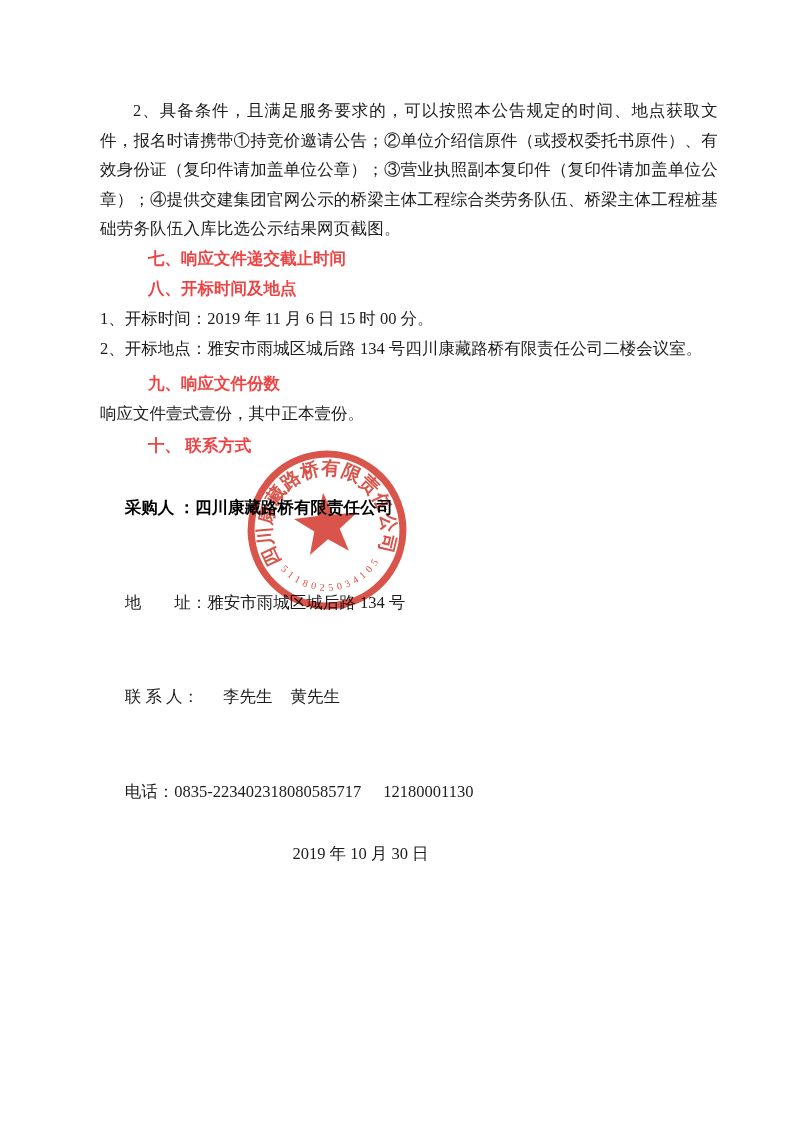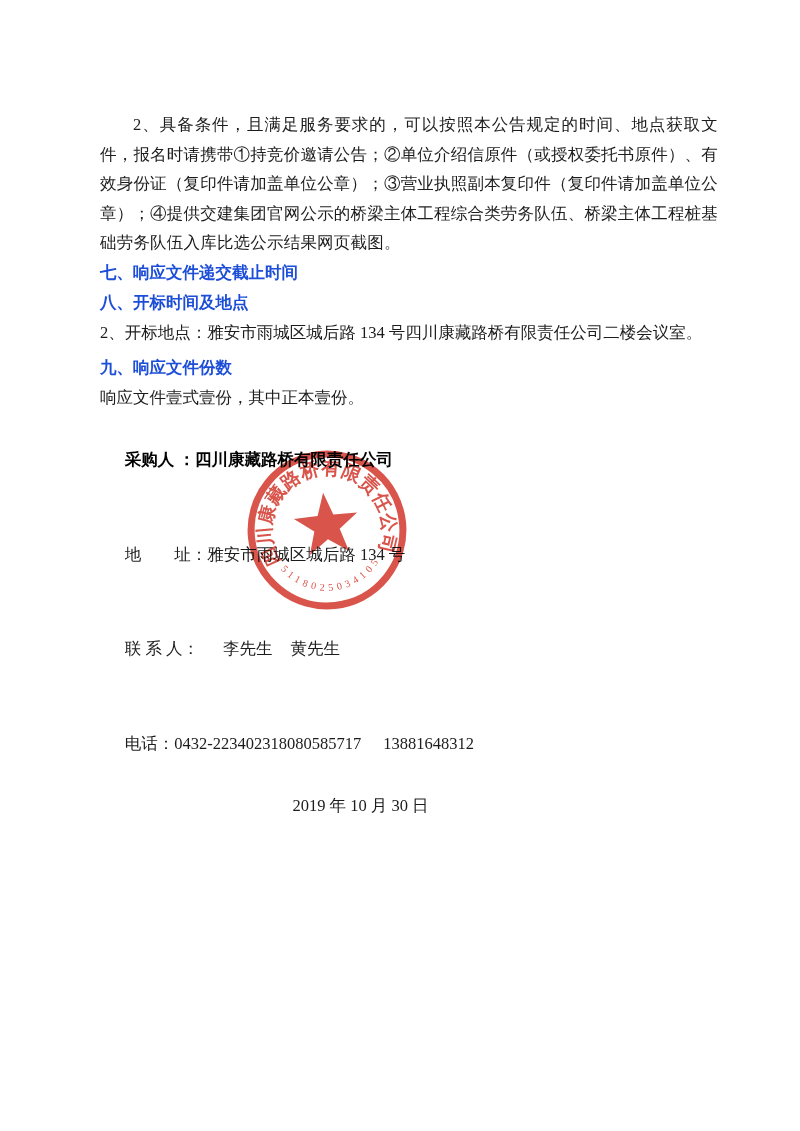--- a/index.html
+++ b/index.html
@@ -7,36 +7,36 @@
     width: 800px; height: 1131px;
     background: #ffffff;
     font-family: "Liberation Serif", "DejaVu Serif", serif;
     color: #1c1c1c;
     position: relative;
     overflow: hidden;
   }
   .page { position: absolute; inset: 0; background: #ffffff; }
   .content {
     position: absolute;
-    left: 100px; top: 110px;
+    left: 100px; top: 96px;
     width: 618px;
     font-size: 16.5px;
   }
   .para {
     margin: 0;
     text-indent: 33px;
     text-align: justify;
     line-height: 29.5px;
     letter-spacing: 0.2px;
   }
   .line {
     line-height: 30px;
     white-space: pre-wrap;
   }
-  .heading { font-weight: bold; color: #1d4ed8; }
+  .heading { font-weight: bold; color: #ef4444; margin-left: 48px; }
   .h9  { margin-top: 5px; }
   .h10 { margin-top: 2px; }
   .cline {
     line-height: 31.5px;
     white-space: pre-wrap;
   }
   .bold { font-weight: bold; color: #000; }
   .name-1 { margin-left: 24px; }
   .name-2 { margin-left: 18px; }
   .ph-2 { }
@@ -65,42 +65,44 @@
 
   <div class="content">
 
     <p class="para">2、具备条件，且满足服务要求的，可以按照本公告规定的时间、地点获取文件，报名时请携带①持竞价邀请公告；②单位介绍信原件（或授权委托书原件）、有效身份证（复印件请加盖单位公章）；③营业执照副本复印件（复印件请加盖单位公章）；④提供交建集团官网公示的桥梁主体工程综合类劳务队伍、桥梁主体工程桩基础劳务队伍入库比选公示结果网页截图。</p>
 
     <div class="line heading">七、响应文件递交截止时间</div>
 
 
     <div class="line heading">八、开标时间及地点</div>
 
+    <div class="line">1、开标时间：2019 年 11 月 6 日 15 时 00 分。</div>
 
     <div class="line">2、开标地点：雅安市雨城区城后路 134 号四川康藏路桥有限责任公司二楼会议室。</div>
 
     <div class="line heading h9">九、响应文件份数</div>
 
     <div class="line">响应文件壹式壹份，其中正本壹份。</div>
 
+    <div class="line heading h10">十、 联系方式</div>
 
     <div class="cline bold">
       <span>采购人 ：</span><span>四川康藏路桥有限责任公司</span>
     </div>
 
     <div class="cline">
       <span>地　　址：</span><span>雅安市雨城区城后路 134 号</span>
     </div>
 
     <div class="cline">
       <span>联 系 人：</span><span class="name-1">李先生</span><span class="name-2">黄先生</span>
     </div>
 
     <div class="cline">
-      <span>电话：</span><span>0432-2234023</span><span class="ph-2">18080585717</span><span class="ph-3">13881648312</span>
+      <span>电话：</span><span>0835-2234023</span><span class="ph-2">18080585717</span><span class="ph-3">12180001130</span>
     </div>
 
     <div class="date-line">2019 年 10 月 30 日</div>
 
   </div>
 
   <div class="seal">
     <svg width="172" height="172" viewBox="0 0 170 170">
       <defs>
         <path id="seal-arc-top" d="M 34,105.6 A 55,55 0 1 1 136,105.6" fill="none"></path>

